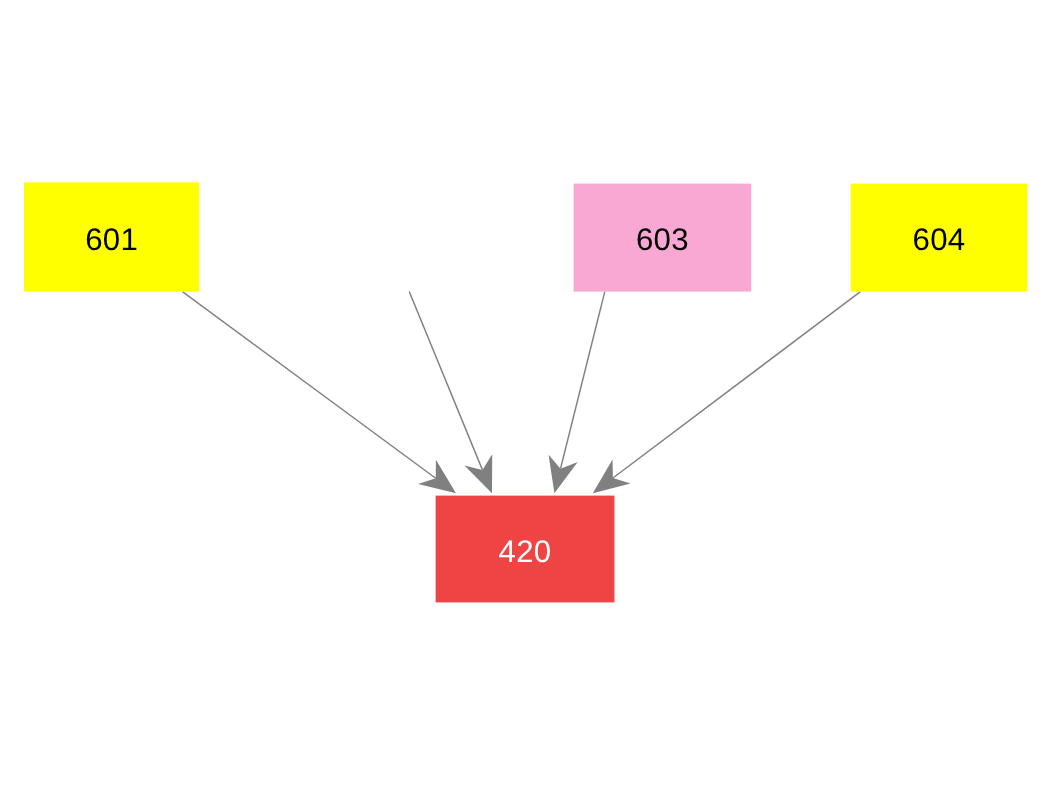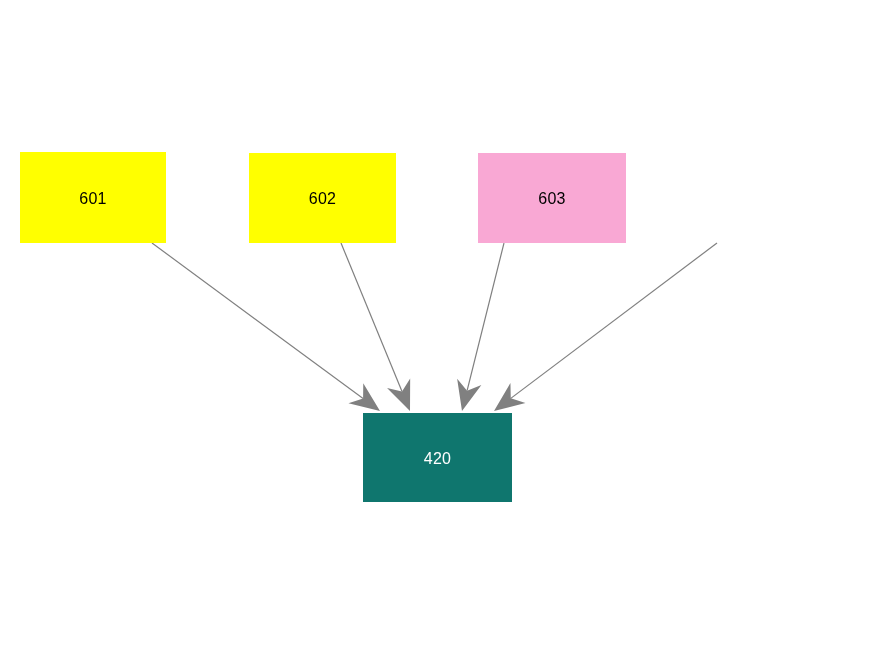--- a/index.html
+++ b/index.html
@@ -27,21 +27,21 @@
     width: 875px;
     height: 656px;
   }
   .node {
     position: absolute;
     box-sizing: border-box;
     display: flex;
     align-items: center;
     justify-content: center;
     font-family: "Liberation Sans", sans-serif;
-    font-size: 16px;
+    font-size: 26px;
     line-height: 1;
     letter-spacing: 0.2px;
     user-select: none;
   }
   .node-source {
     background: #ffff00;
     color: #000000;
   }
   .node-target {
     background: #0000ff;
@@ -67,26 +67,26 @@
         <polygon points="462.00,411.00 457.15,378.86 467.09,390.63 481.40,384.93" fill="#808080"></polygon>
         <line x1="717" y1="243" x2="510.7728839059765" y2="398.3639260259908" stroke="#808080" stroke-width="1.2"></line>
         <polygon points="494.00,411.00 510.44,382.96 510.77,398.36 525.48,402.93" fill="#808080"></polygon>
       </g>
   </svg>
 
   <div class="node node-source" style="left: 20px; top: 152px; width: 146px; height: 91px; background: rgb(255, 255, 0); color: rgb(0, 0, 0);">
     <span class="node-label">601</span>
   </div>
 
-  <div class="node node-source" style="left: 249px; top: 153px; width: 147px; height: 90px; background: rgb(255, 255, 0); color: rgb(0, 0, 0);">
-    <span class="node-label">602</span>
-  </div>
 
   <div class="node node-source" style="left: 478px; top: 153px; width: 148px; height: 90px; background: #f9a8d4; color: rgb(0, 0, 0);">
     <span class="node-label">603</span>
   </div>
 
+  <div class="node node-source" style="left: 709px; top: 153px; width: 147px; height: 90px; background: rgb(255, 255, 0); color: rgb(0, 0, 0);">
+    <span class="node-label">604</span>
+  </div>
 
-  <div class="node node-target" style="left: 363px; top: 413px; width: 149px; height: 89px; background: #0f766e; color: rgb(255, 255, 255);">
+  <div class="node node-target" style="left: 363px; top: 413px; width: 149px; height: 89px; background: #ef4444; color: rgb(255, 255, 255);">
     <span class="node-label">420</span>
   </div>
 
 </div>
 
 </body></html>

